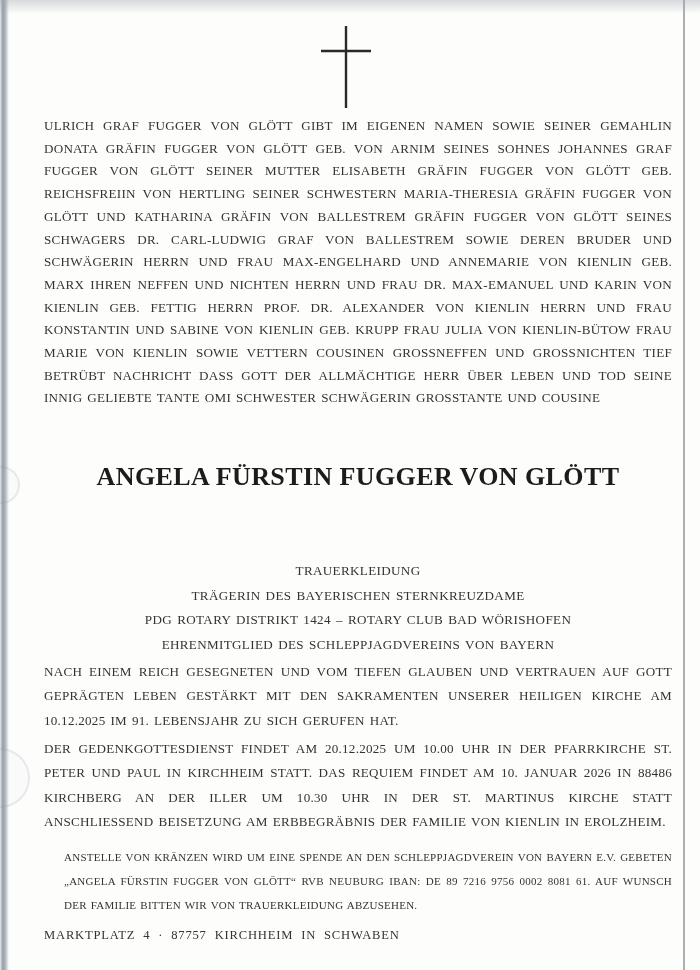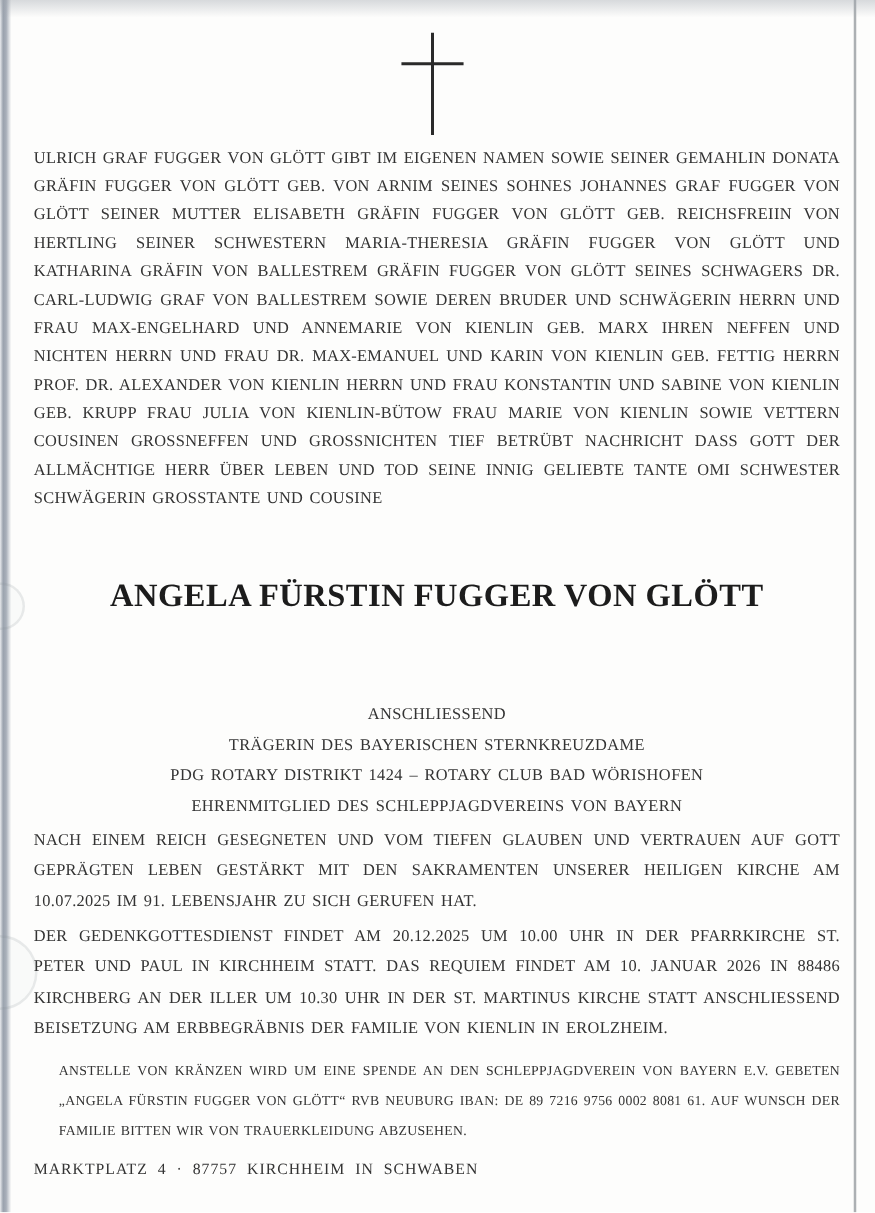--- a/index.html
+++ b/index.html
@@ -52,21 +52,21 @@
   
   .cross {
     position: absolute;
     left: 321px;
     top: 26px;
     width: 50px;
     height: 82px;
   }
 
   
-  .blk { position: absolute; left: 27px; right: 28px; }
+  .blk { position: absolute; left: 44px; right: 28px; }
 
   .body-par {
     text-align: justify;
     font-size: 13.1px;
     line-height: 22.7px;
     letter-spacing: 0.25px;
     word-spacing: 1.5px;
     color: #333333;
   }
   .par-1 { top: 115px; }
@@ -139,27 +139,27 @@
     </svg>
   </div>
 
   <div class="blk body-par par-1">ULRICH GRAF FUGGER VON GLÖTT GIBT IM EIGENEN NAMEN SOWIE SEINER GEMAHLIN DONATA GRÄFIN FUGGER VON GLÖTT GEB. VON ARNIM SEINES SOHNES JOHANNES GRAF FUGGER VON GLÖTT SEINER MUTTER ELISABETH GRÄFIN FUGGER VON GLÖTT GEB. REICHSFREIIN VON HERTLING SEINER SCHWESTERN MARIA-THERESIA GRÄFIN FUGGER VON GLÖTT UND KATHARINA GRÄFIN VON BALLESTREM GRÄFIN FUGGER VON GLÖTT SEINES SCHWAGERS DR. CARL-LUDWIG GRAF VON BALLESTREM SOWIE DEREN BRUDER UND SCHWÄGERIN HERRN UND FRAU MAX-ENGELHARD UND ANNEMARIE VON KIENLIN GEB. MARX IHREN NEFFEN UND NICHTEN HERRN UND FRAU DR. MAX-EMANUEL UND KARIN VON KIENLIN GEB. FETTIG HERRN PROF. DR. ALEXANDER VON KIENLIN HERRN UND FRAU KONSTANTIN UND SABINE VON KIENLIN GEB. KRUPP FRAU JULIA VON KIENLIN-BÜTOW FRAU MARIE VON KIENLIN SOWIE VETTERN COUSINEN GROSSNEFFEN UND GROSSNICHTEN TIEF BETRÜBT NACHRICHT DASS GOTT DER ALLMÄCHTIGE HERR ÜBER LEBEN UND TOD SEINE INNIG GELIEBTE TANTE OMI SCHWESTER SCHWÄGERIN GROSSTANTE UND COUSINE</div>
 
 
   <div class="blk deceased-name">ANGELA FÜRSTIN FUGGER VON GLÖTT</div>
 
 
   <div class="blk titles">
-    <div>ANSCHLIESSEND</div>
+    <div>TRAUERKLEIDUNG</div>
     <div>TRÄGERIN DES BAYERISCHEN STERNKREUZDAME</div>
     <div>PDG ROTARY DISTRIKT 1424 – ROTARY CLUB BAD WÖRISHOFEN</div>
     <div>EHRENMITGLIED DES SCHLEPPJAGDVEREINS VON BAYERN</div>
   </div>
 
-  <div class="blk body-par par-2">NACH EINEM REICH GESEGNETEN UND VOM TIEFEN GLAUBEN UND VERTRAUEN AUF GOTT GEPRÄGTEN LEBEN GESTÄRKT MIT DEN SAKRAMENTEN UNSERER HEILIGEN KIRCHE AM 10.07.2025 IM 91. LEBENSJAHR ZU SICH GERUFEN HAT.</div>
+  <div class="blk body-par par-2">NACH EINEM REICH GESEGNETEN UND VOM TIEFEN GLAUBEN UND VERTRAUEN AUF GOTT GEPRÄGTEN LEBEN GESTÄRKT MIT DEN SAKRAMENTEN UNSERER HEILIGEN KIRCHE AM 10.12.2025 IM 91. LEBENSJAHR ZU SICH GERUFEN HAT.</div>
 
   <div class="blk body-par par-3">DER GEDENKGOTTESDIENST FINDET AM 20.12.2025 UM 10.00 UHR IN DER PFARRKIRCHE ST. PETER UND PAUL IN KIRCHHEIM STATT. DAS REQUIEM FINDET AM 10. JANUAR 2026 IN 88486 KIRCHBERG AN DER ILLER UM 10.30 UHR IN DER ST. MARTINUS KIRCHE STATT ANSCHLIESSEND BEISETZUNG AM ERBBEGRÄBNIS DER FAMILIE VON KIENLIN IN EROLZHEIM.</div>
 
   <div class="blk body-par par-4">ANSTELLE VON KRÄNZEN WIRD UM EINE SPENDE AN DEN SCHLEPPJAGDVEREIN VON BAYERN E.V. GEBETEN „ANGELA FÜRSTIN FUGGER VON GLÖTT“ RVB NEUBURG IBAN: DE 89 7216 9756 0002 8081 61. AUF WUNSCH DER FAMILIE BITTEN WIR VON TRAUERKLEIDUNG ABZUSEHEN.</div>
 
   <div class="blk footer">MARKTPLATZ 4 · 87757 KIRCHHEIM IN SCHWABEN</div>
 
 </div>
 
 </body></html>

